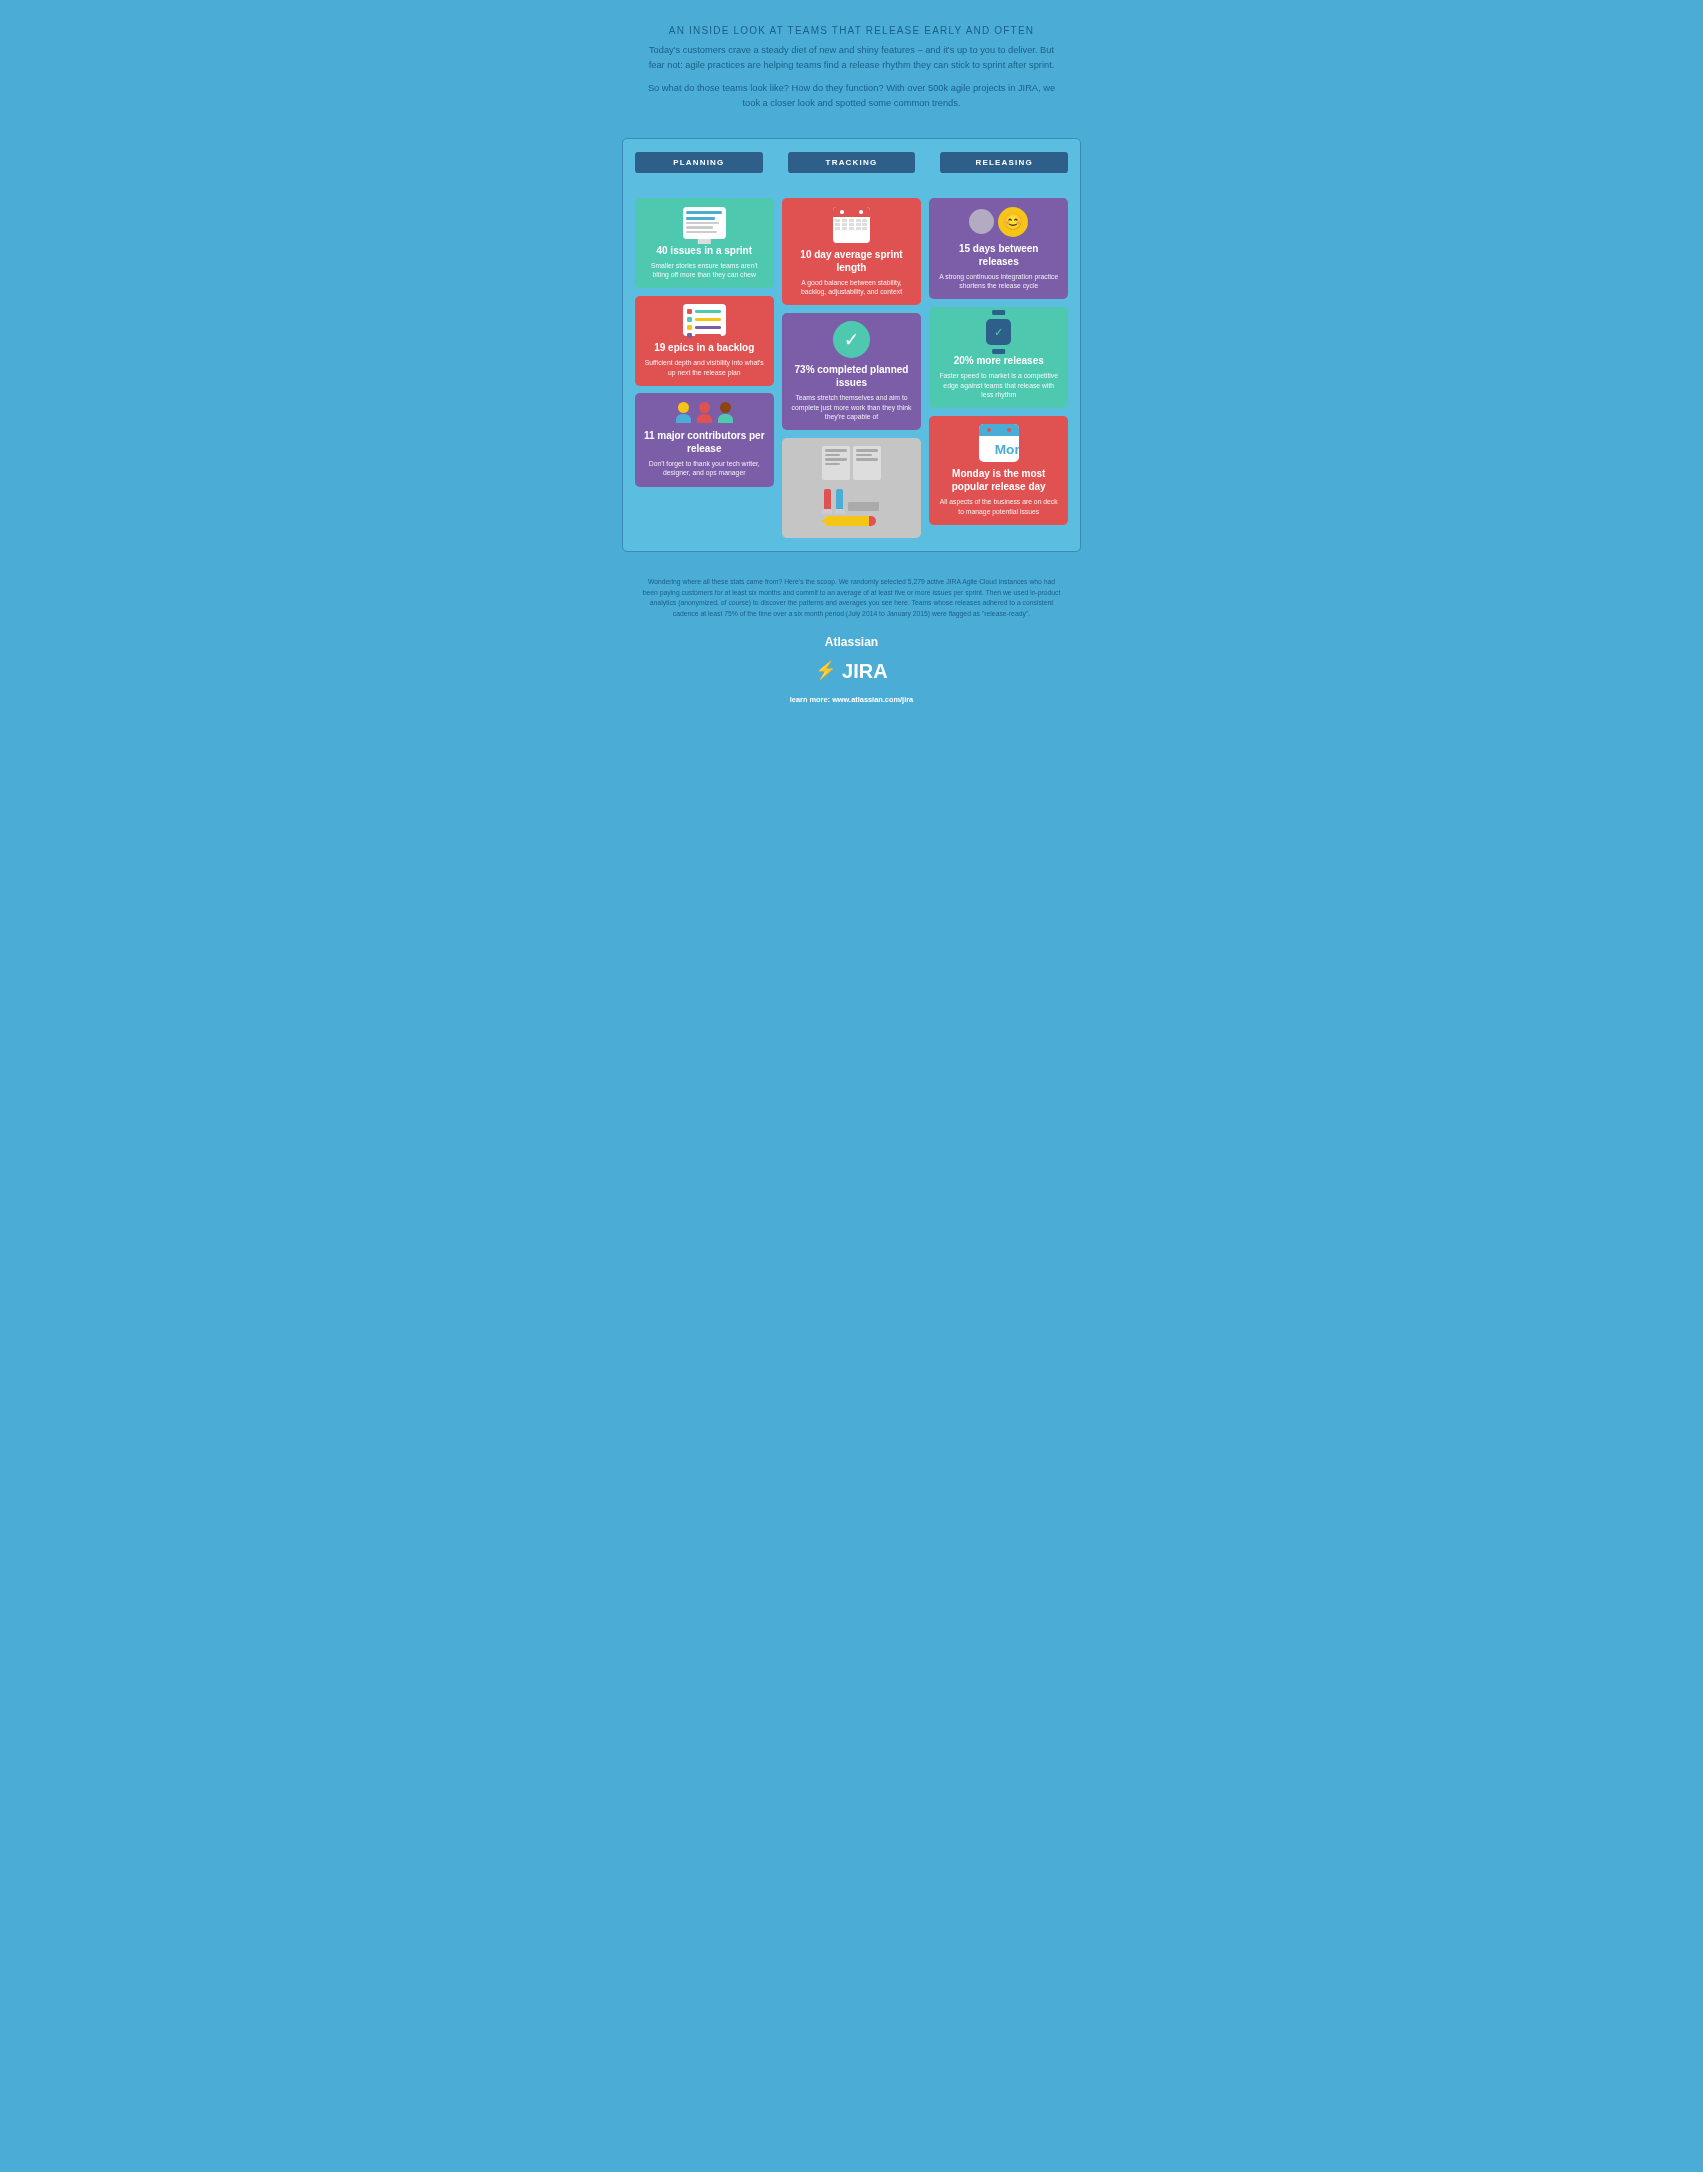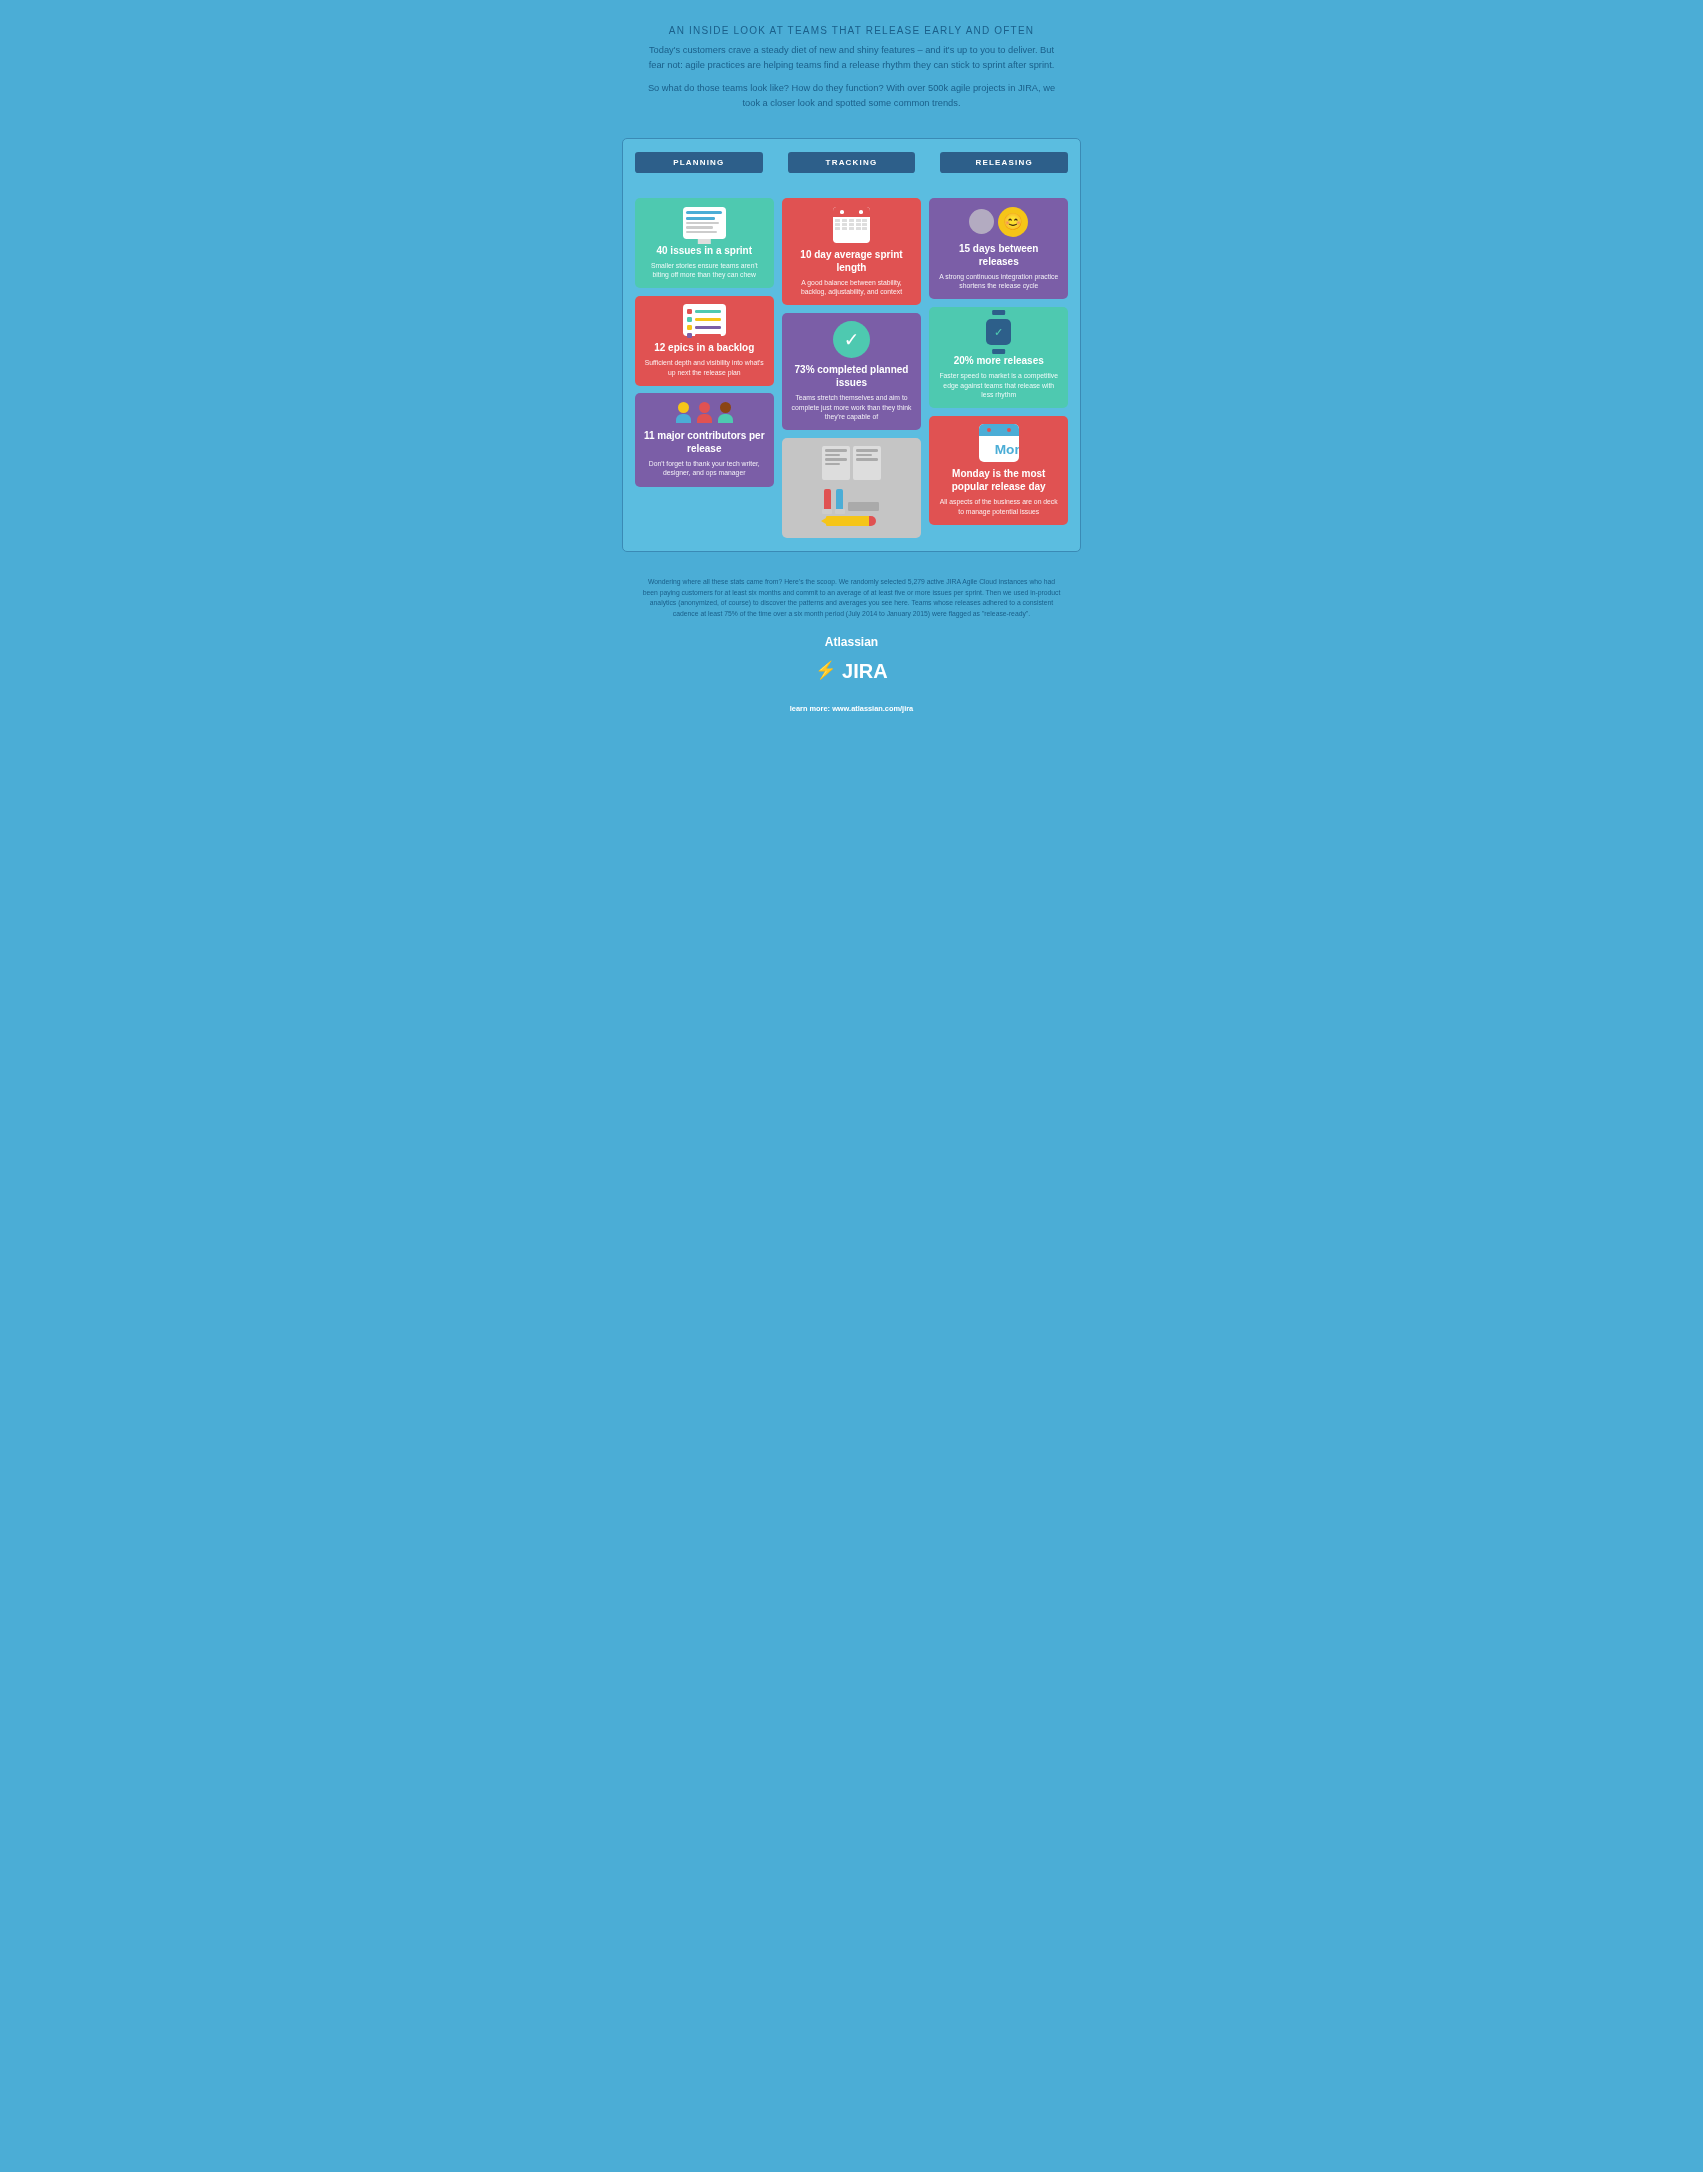--- a/index.html
+++ b/index.html
@@ -375,21 +375,21 @@
       display: flex;
       align-items: center;
       gap: 5px;
     }
     .jira-icon {
       font-size: 17.4px;
     }
     .footer-link {
       font-size: 7.4px;
       color: #1a5f8a;
-      margin-top: 13px;
+      margin-top: 4px;
     }
     .footer-link span {
       color: white;
       font-weight: 600;
     }
 
     
     .smiley-container {
       display: flex;
       justify-content: center;
@@ -481,21 +481,21 @@
           <div class="list-row">
             <div class="list-dot" style="background:#F5C518;"></div>
             <div class="list-bar" style="background:#7B5EA7; width:90%;"></div>
           </div>
           <div class="list-row">
             <div class="list-dot" style="background:#7B5EA7;"></div>
             <div class="list-bar" style="background:#E05252; width:70%;"></div>
           </div>
         </div>
         <div class="card-title">
-          <span class="highlight">12 epics</span><span> in a backlog</span>
+          <span class="highlight">19 epics</span><span> in a backlog</span>
         </div>
         <div class="card-desc">Sufficient depth and visibility into what's up next the release plan</div>
       </div>
 
       <div class="card bg-purple">
         <div class="icon-people">
           <div class="person-icon">
             <div class="person-head" style="background:#F5C518;"></div>
             <div class="person-body" style="background:#4BADD6;"></div>
           </div>

